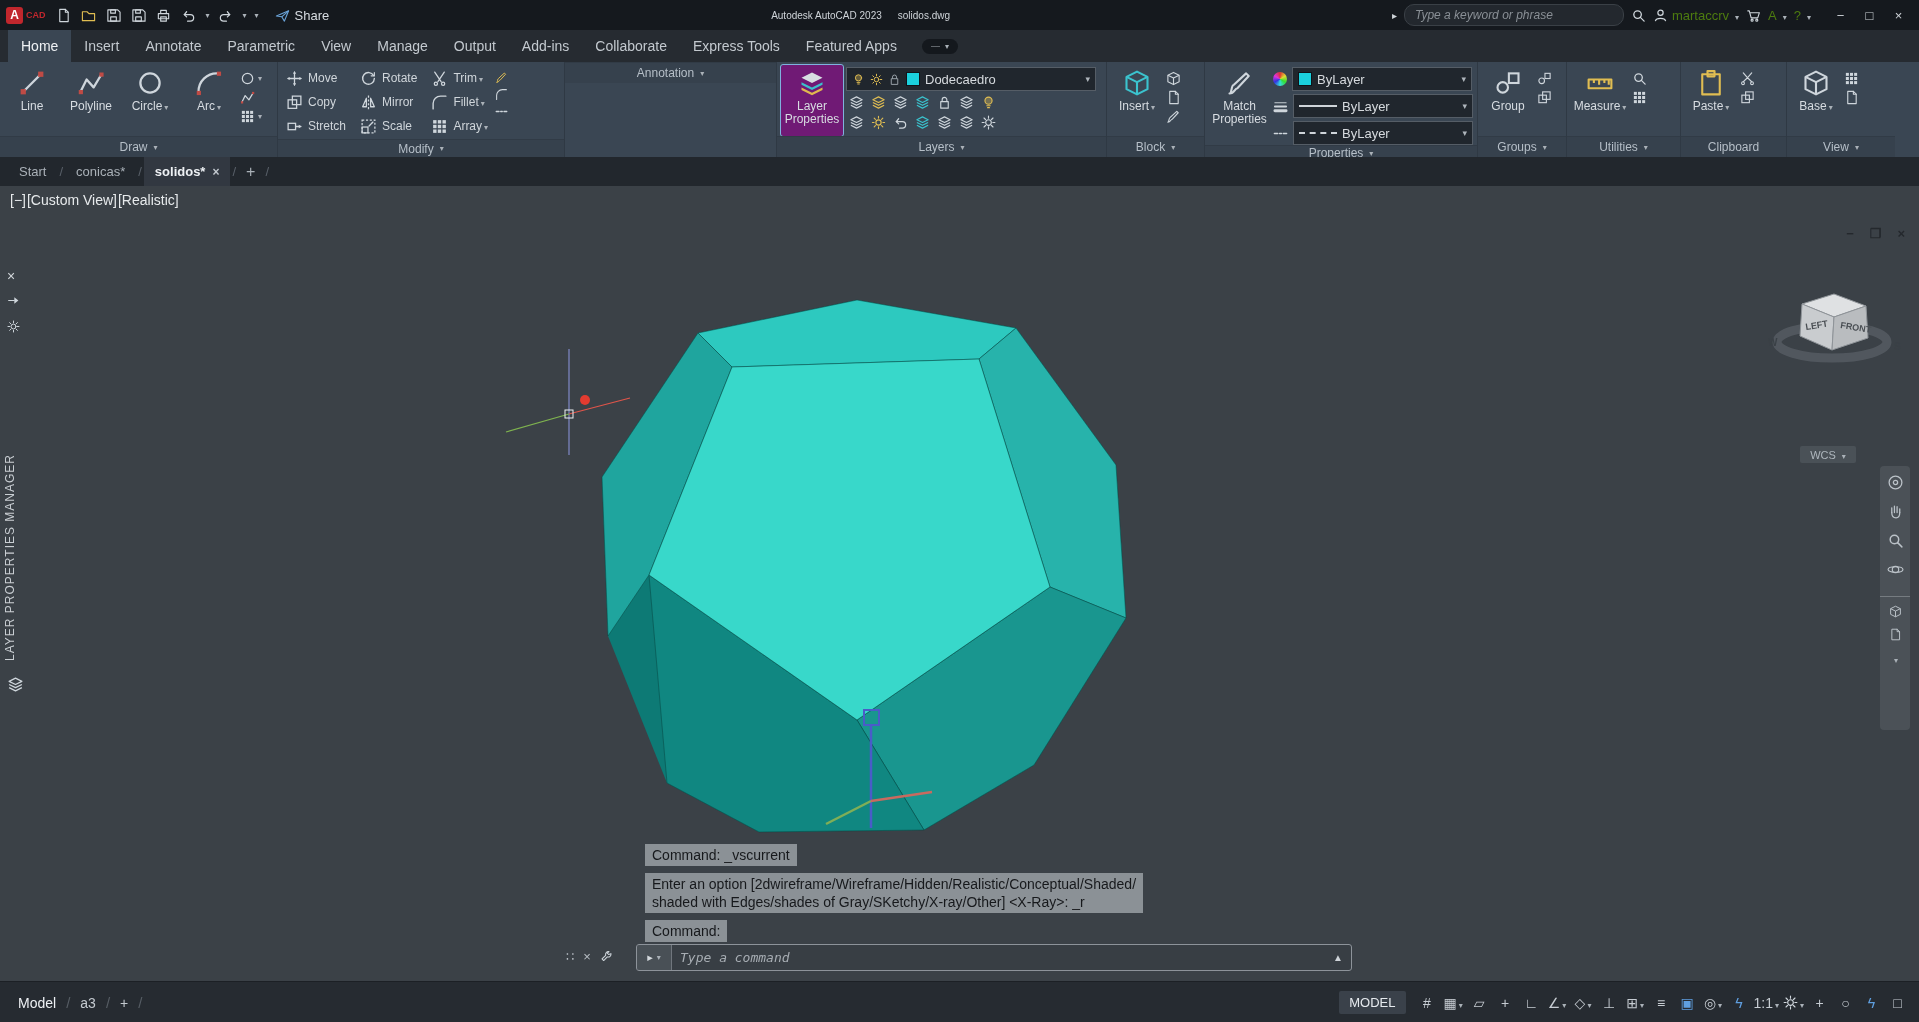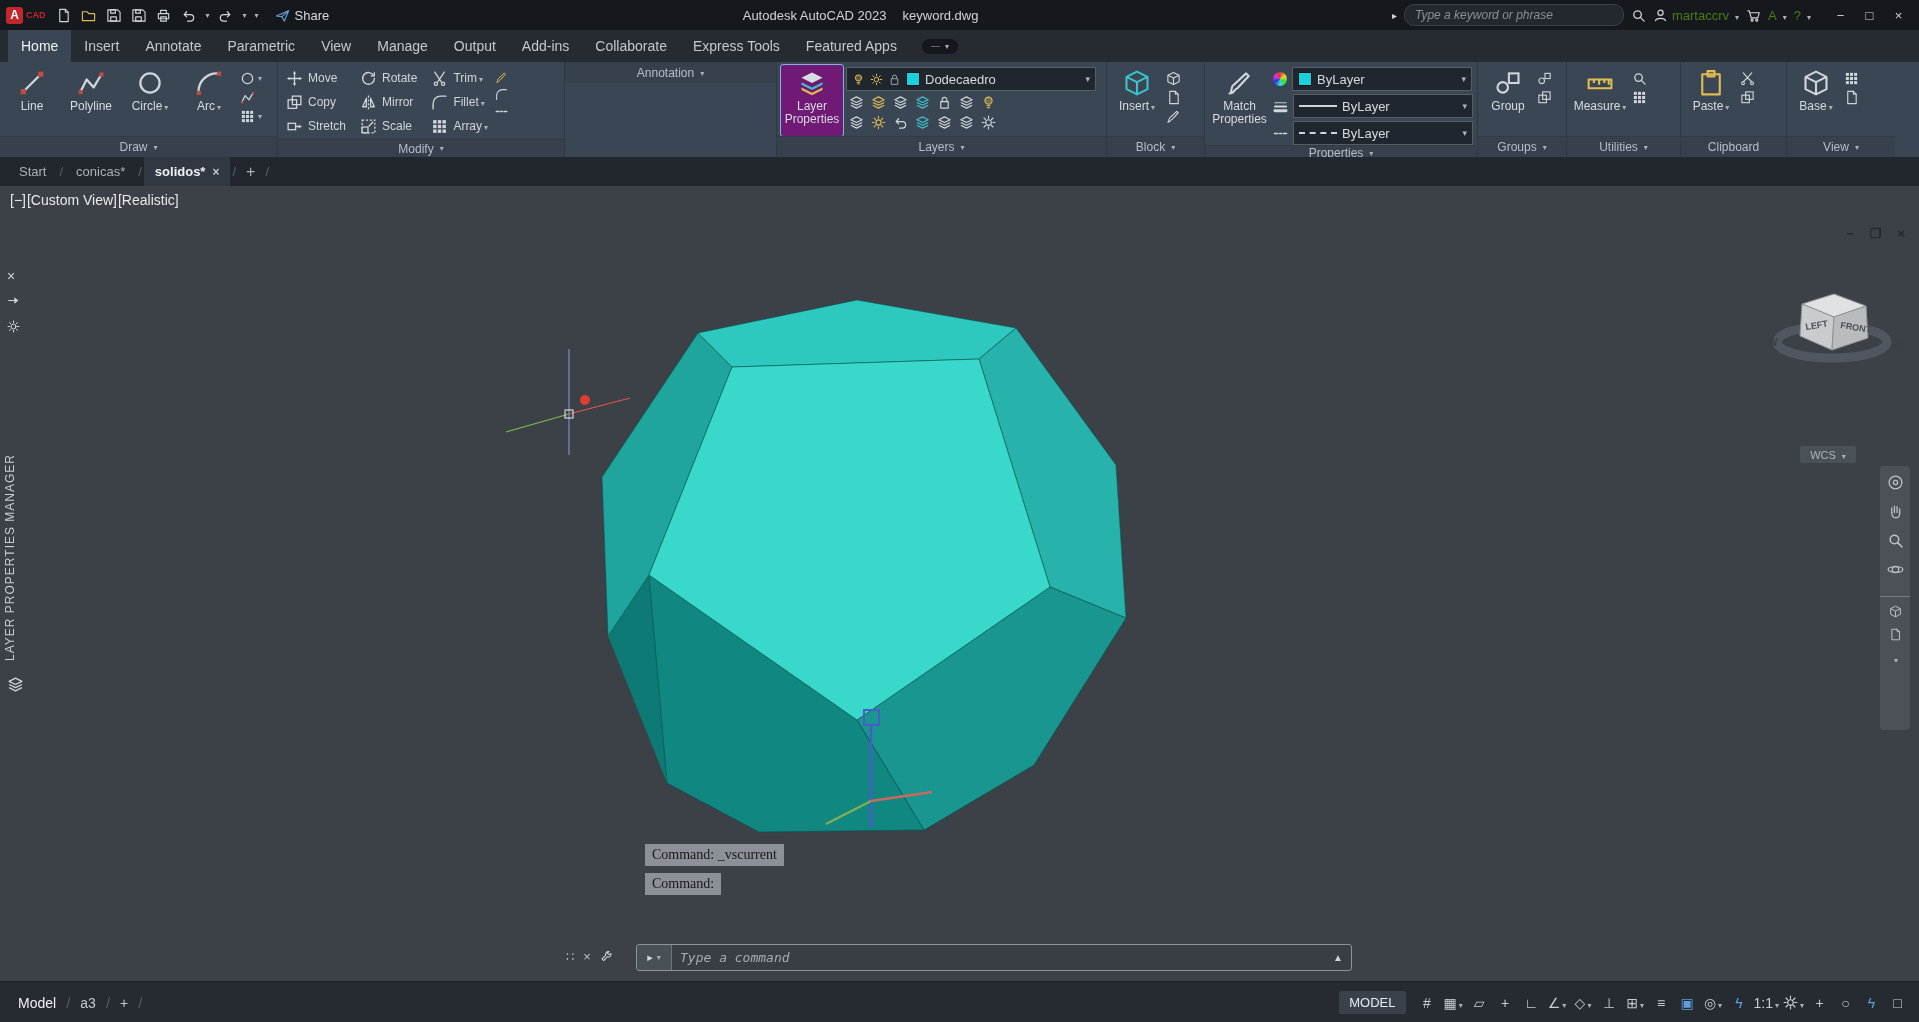--- a/index.html
+++ b/index.html
@@ -12,21 +12,21 @@
   .ic-yellow{color:#e0bd52}.ic-teal{color:#3bc3ce}.ic-blue{color:#6aa3d8}.ic-gray{color:#9aa2aa}
   .caret::after{content:"▾";font-size:8px;color:#aab1b8;margin-left:2px}
   
   .titlebar{height:30px;background:#15191e;display:flex;align-items:center;padding:0 6px;gap:2px;flex:0 0 auto}
   .logo{display:flex;align-items:center;gap:3px;margin-right:4px}
   .logo-badge{background:#c1272d;color:#fff;width:17px;height:17px;border-radius:3px;font-weight:bold;display:flex;align-items:center;justify-content:center;font-size:12px}
   .logo-cad{color:#c1272d;font-size:9px;font-weight:bold}
   .tbtn{width:23px;height:24px;display:flex;align-items:center;justify-content:center;background:none;border:none;padding:0;cursor:pointer}
   .qcaret{color:#9aa1a8;font-size:9px;width:10px;text-align:center}
   .share-btn{display:flex;align-items:center;gap:5px;margin-left:12px;color:#d7dce1}
-  .tb-title{flex:1;display:flex;justify-content:center;gap:16px;font-size:13px;color:#cfd4d9;white-space:nowrap}
+  .tb-title{flex:1;display:flex;justify-content:center;gap:16px;font-size:10px;color:#cfd4d9;white-space:nowrap}
   .tb-right{display:flex;align-items:center;gap:7px}
   .search-pill{width:198px;height:20px;background:#23282e;border:1px solid #3a4046;border-radius:10px;padding:0 10px;color:#8a9096;font-style:italic;font-size:12px;outline:none;font-family:"Liberation Sans",sans-serif}
   .search-pill::placeholder{color:#8a9096;font-style:italic}
   .user-box{display:flex;align-items:center;gap:4px;color:#4d7c0f}
   .win-controls{display:flex;margin-left:8px}
   .win-btn{width:29px;height:30px;display:flex;align-items:center;justify-content:center;color:#cfd4d9;font-size:13px;background:none;border:none}
   
   .tabrow{height:32px;background:#262b31;display:flex;align-items:stretch;padding-left:8px;font-size:14px;flex:0 0 auto}
   .rtab{padding:0 13px;display:flex;align-items:center;color:#c3c9cf;cursor:pointer;white-space:nowrap}
   .rtab.active{background:#3a4653;color:#eef1f4}
@@ -62,21 +62,21 @@
   
   .canvas{position:relative;height:795px;background:#3b4147;overflow:hidden;flex:0 0 auto}
   .scene{position:absolute;left:0;top:0}
   .scene polygon.face{stroke:rgba(8,70,66,.5);stroke-width:1}
   .vpc{position:absolute;left:10px;top:6px;font-size:14px;color:#e7eaec;display:flex;gap:1px}
   .vpc span{cursor:pointer}
   .vwc{position:absolute;right:14px;top:40px;display:flex;gap:16px;color:#24282d;font-size:13px;font-weight:bold}
   .vwc span{cursor:pointer}
   .pal-ico{position:absolute;left:7px;color:#d3d8dc;font-size:14px;cursor:pointer}
   .pal-title{position:absolute;left:3px;top:268px;writing-mode:vertical-rl;transform:rotate(180deg);font-size:12px;letter-spacing:1px;color:#c9ced3;white-space:nowrap}
-  .cmdhist{position:absolute;left:645px;top:658px;display:flex;flex-direction:column;align-items:flex-start;gap:7px;font-family:Liberation Serif, serif;font-size:14px;color:#17191c}
+  .cmdhist{position:absolute;left:645px;top:658px;display:flex;flex-direction:column;align-items:flex-start;gap:7px;font-family:Liberation Sans, sans-serif;font-size:14px;color:#17191c}
   .chip{background:rgba(158,163,167,.82);padding:2px 7px;line-height:18px}
   .cmd-grips{position:absolute;left:566px;top:763px;display:flex;gap:9px;align-items:center;color:#b9bfc5}
   .cmdbar{position:absolute;left:636px;top:758px;width:716px;height:27px;background:rgba(56,62,68,.92);border:1px solid #8d939a;border-radius:3px;display:flex;align-items:center;box-sizing:border-box}
   .cmd-adorn{width:34px;height:100%;display:flex;align-items:center;justify-content:center;gap:2px;background:rgba(96,102,108,.45);border-right:1px solid #70767d;color:#d5dade;font-size:11px;cursor:pointer}
   .cmd-input{flex:1;background:transparent;border:none;outline:none;color:#d5dade;font-family:"DejaVu Sans Mono",monospace;font-size:13px;font-style:italic;padding:0 8px}
   .cmd-input::placeholder{color:#a7adb3;font-style:italic}
   .cmd-up{color:#cfd4d9;padding-right:8px;font-size:10px;cursor:pointer}
   .viewcube{position:absolute;left:1762px;top:94px}
   .wcs-chip{position:absolute;left:1800px;top:260px;width:56px;height:17px;background:#4a5157;border-radius:2px;color:#aeb6bd;font-size:11px;display:flex;align-items:center;justify-content:center;gap:4px;cursor:pointer}
   .navbar{position:absolute;left:1880px;top:280px;width:30px;height:264px;background:rgba(118,124,130,.28);border-radius:4px;display:flex;flex-direction:column;align-items:center;padding-top:8px;gap:12px;box-sizing:border-box}
@@ -330,21 +330,21 @@
     <span class="qcaret caret"></span>
     <span class="qcaret caret"></span>
     <div class="share-btn">
       <svg class="ic ic-blue">
           <use href="#s-share"></use>
         </svg>
       <span>Share</span>
     </div>
     <div class="tb-title">
       <span>Autodesk AutoCAD 2023</span>
-      <span>keyword.dwg</span>
+      <span>solidos.dwg</span>
     </div>
     <div class="tb-right">
       <span style="color:#cfd4d9;font-size:10px">▸</span>
       <input class="search-pill" placeholder="Type a keyword or phrase" style="">
       <svg class="ic">
           <use href="#s-search"></use>
         </svg>
       <div class="user-box">
         <svg class="ic">
             <use href="#s-user"></use>
@@ -891,20 +891,24 @@
           </svg>
         <svg class="ic sm">
             <use href="#s-doc"></use>
           </svg>
         <span class="caret"></span>
       </div>
     </div>
 
     <div class="cmdhist">
       <div class="chip">Command: _vscurrent</div>
+      <div class="chip">
+        <div>Enter an option [2dwireframe/Wireframe/Hidden/Realistic/Conceptual/Shaded/</div>
+        <div>shaded with Edges/shades of Gray/SKetchy/X-ray/Other] &lt;X-Ray&gt;: _r</div>
+      </div>
       <div class="chip">Command:</div>
     </div>
 
     <div class="cmd-grips">
       <span>∷</span>
       <span>×</span>
       <svg class="ic sm">
           <use href="#s-wrench"></use>
         </svg>
     </div>

